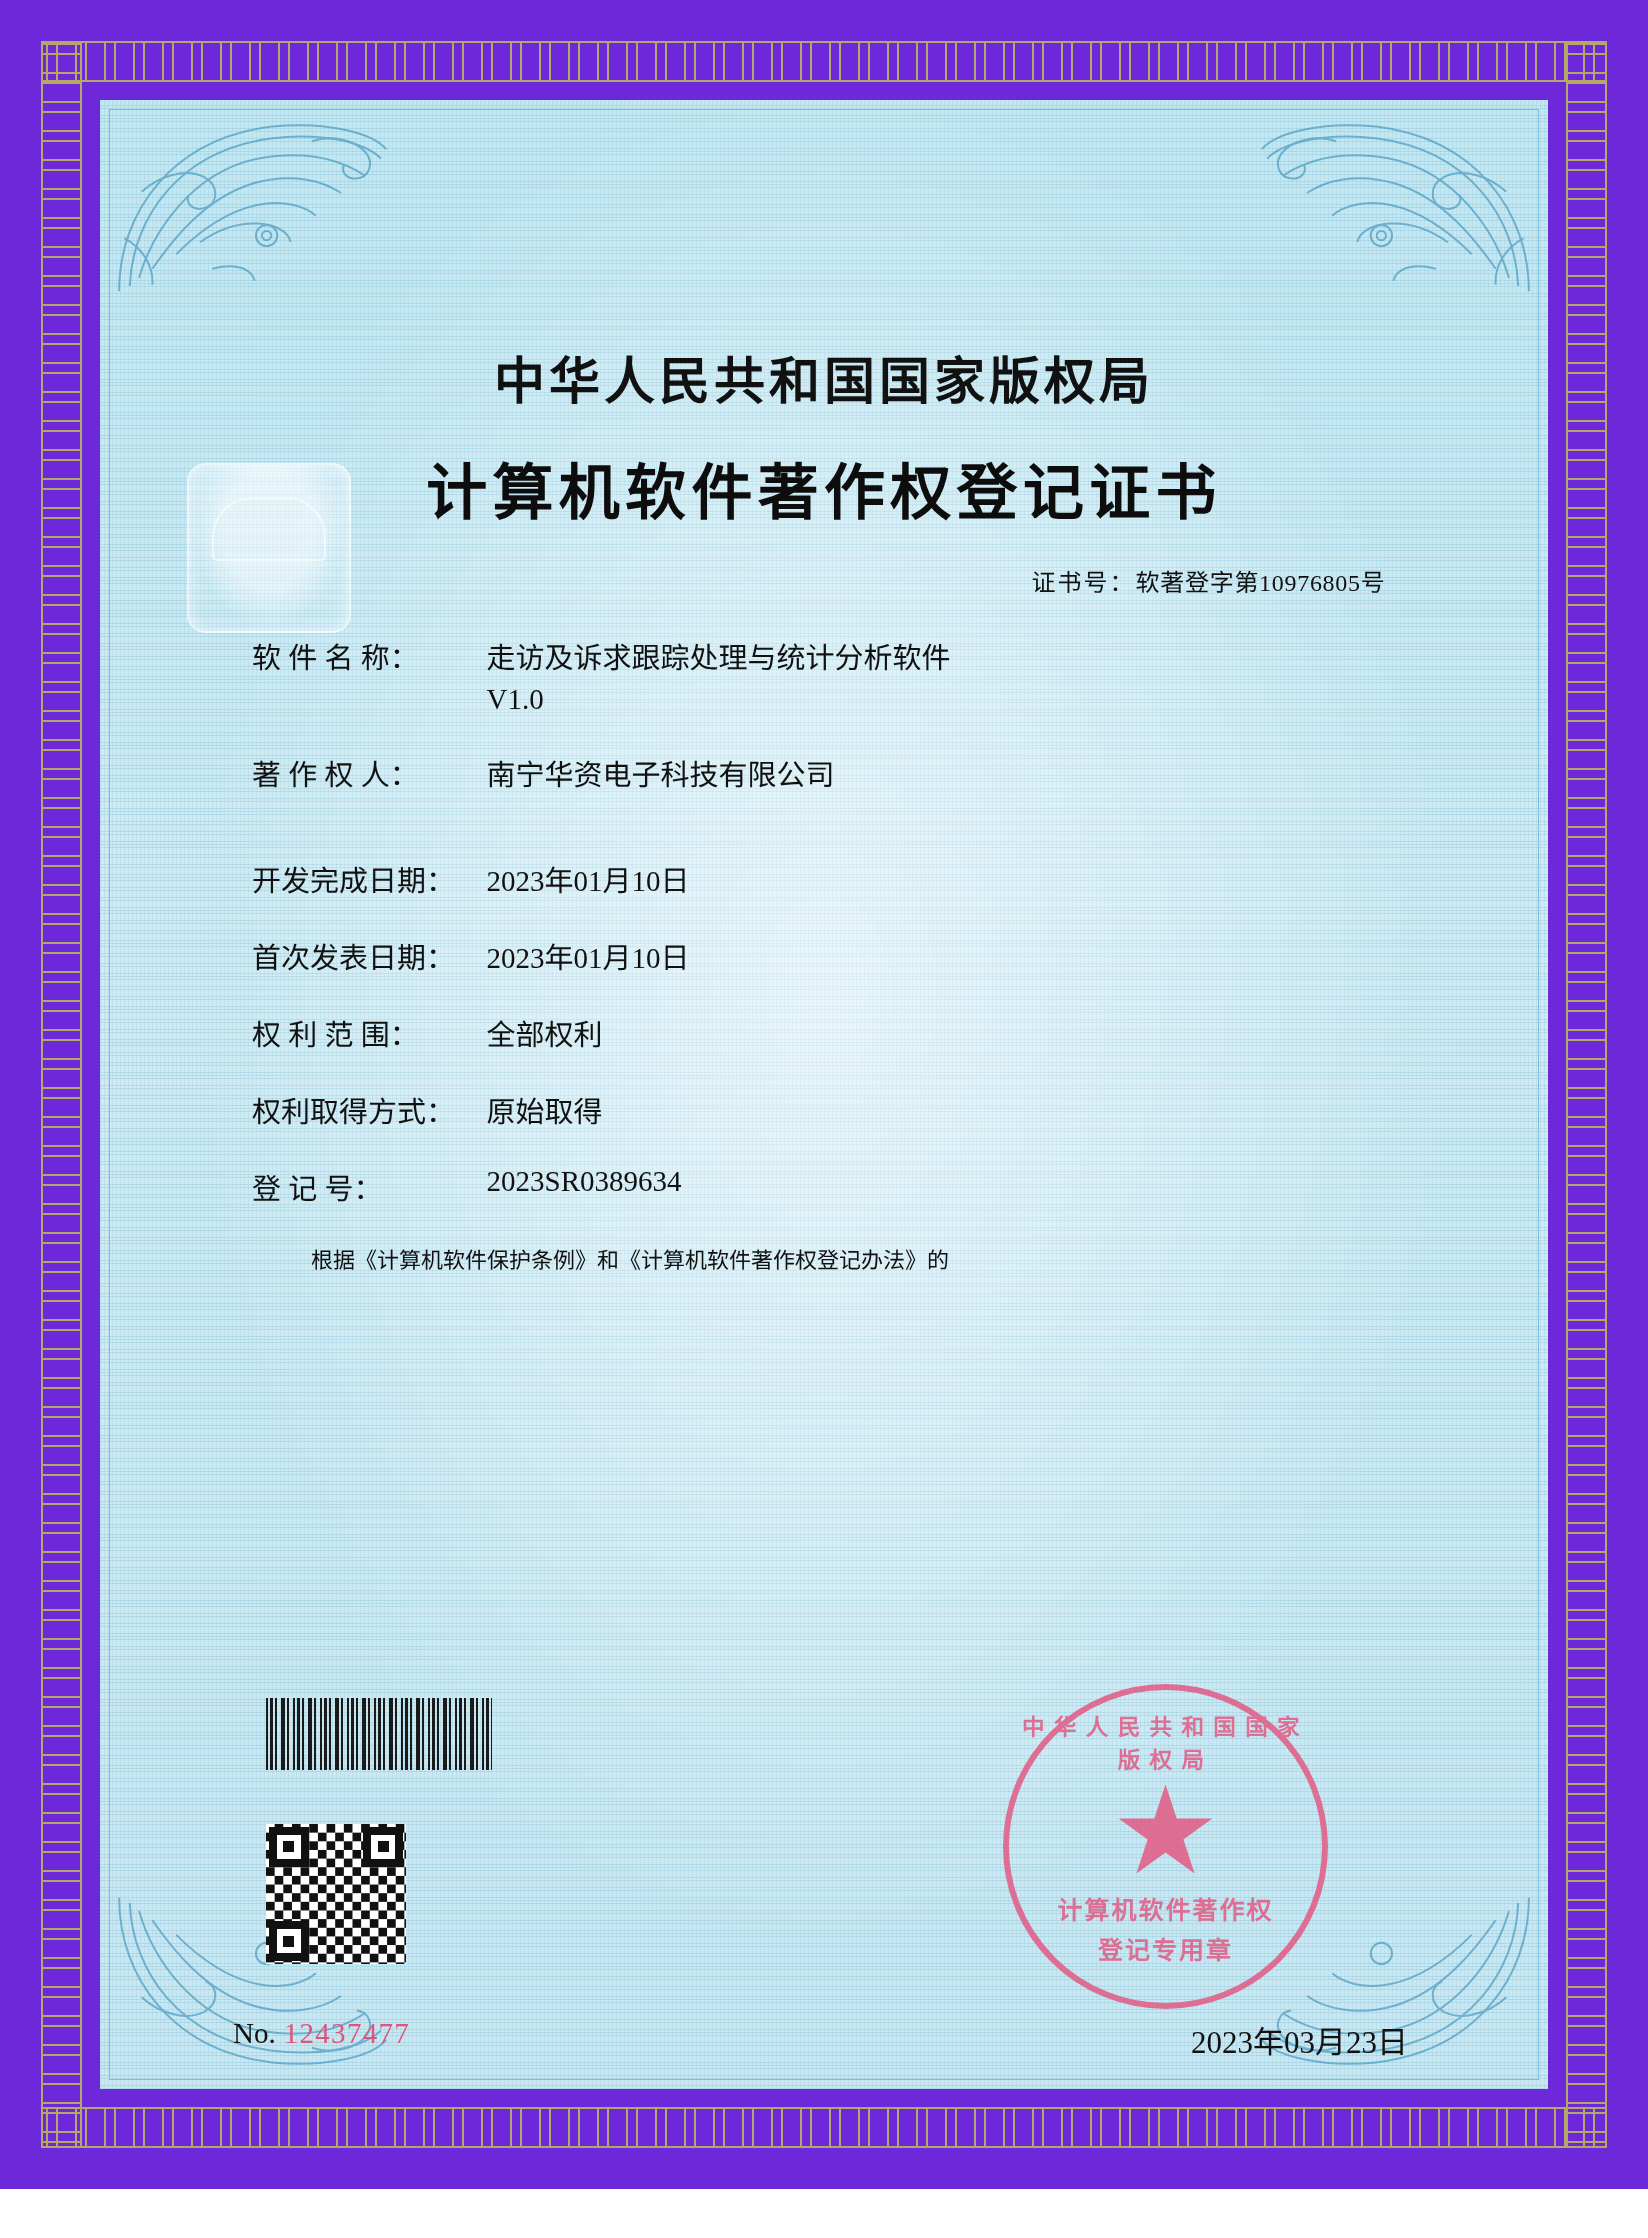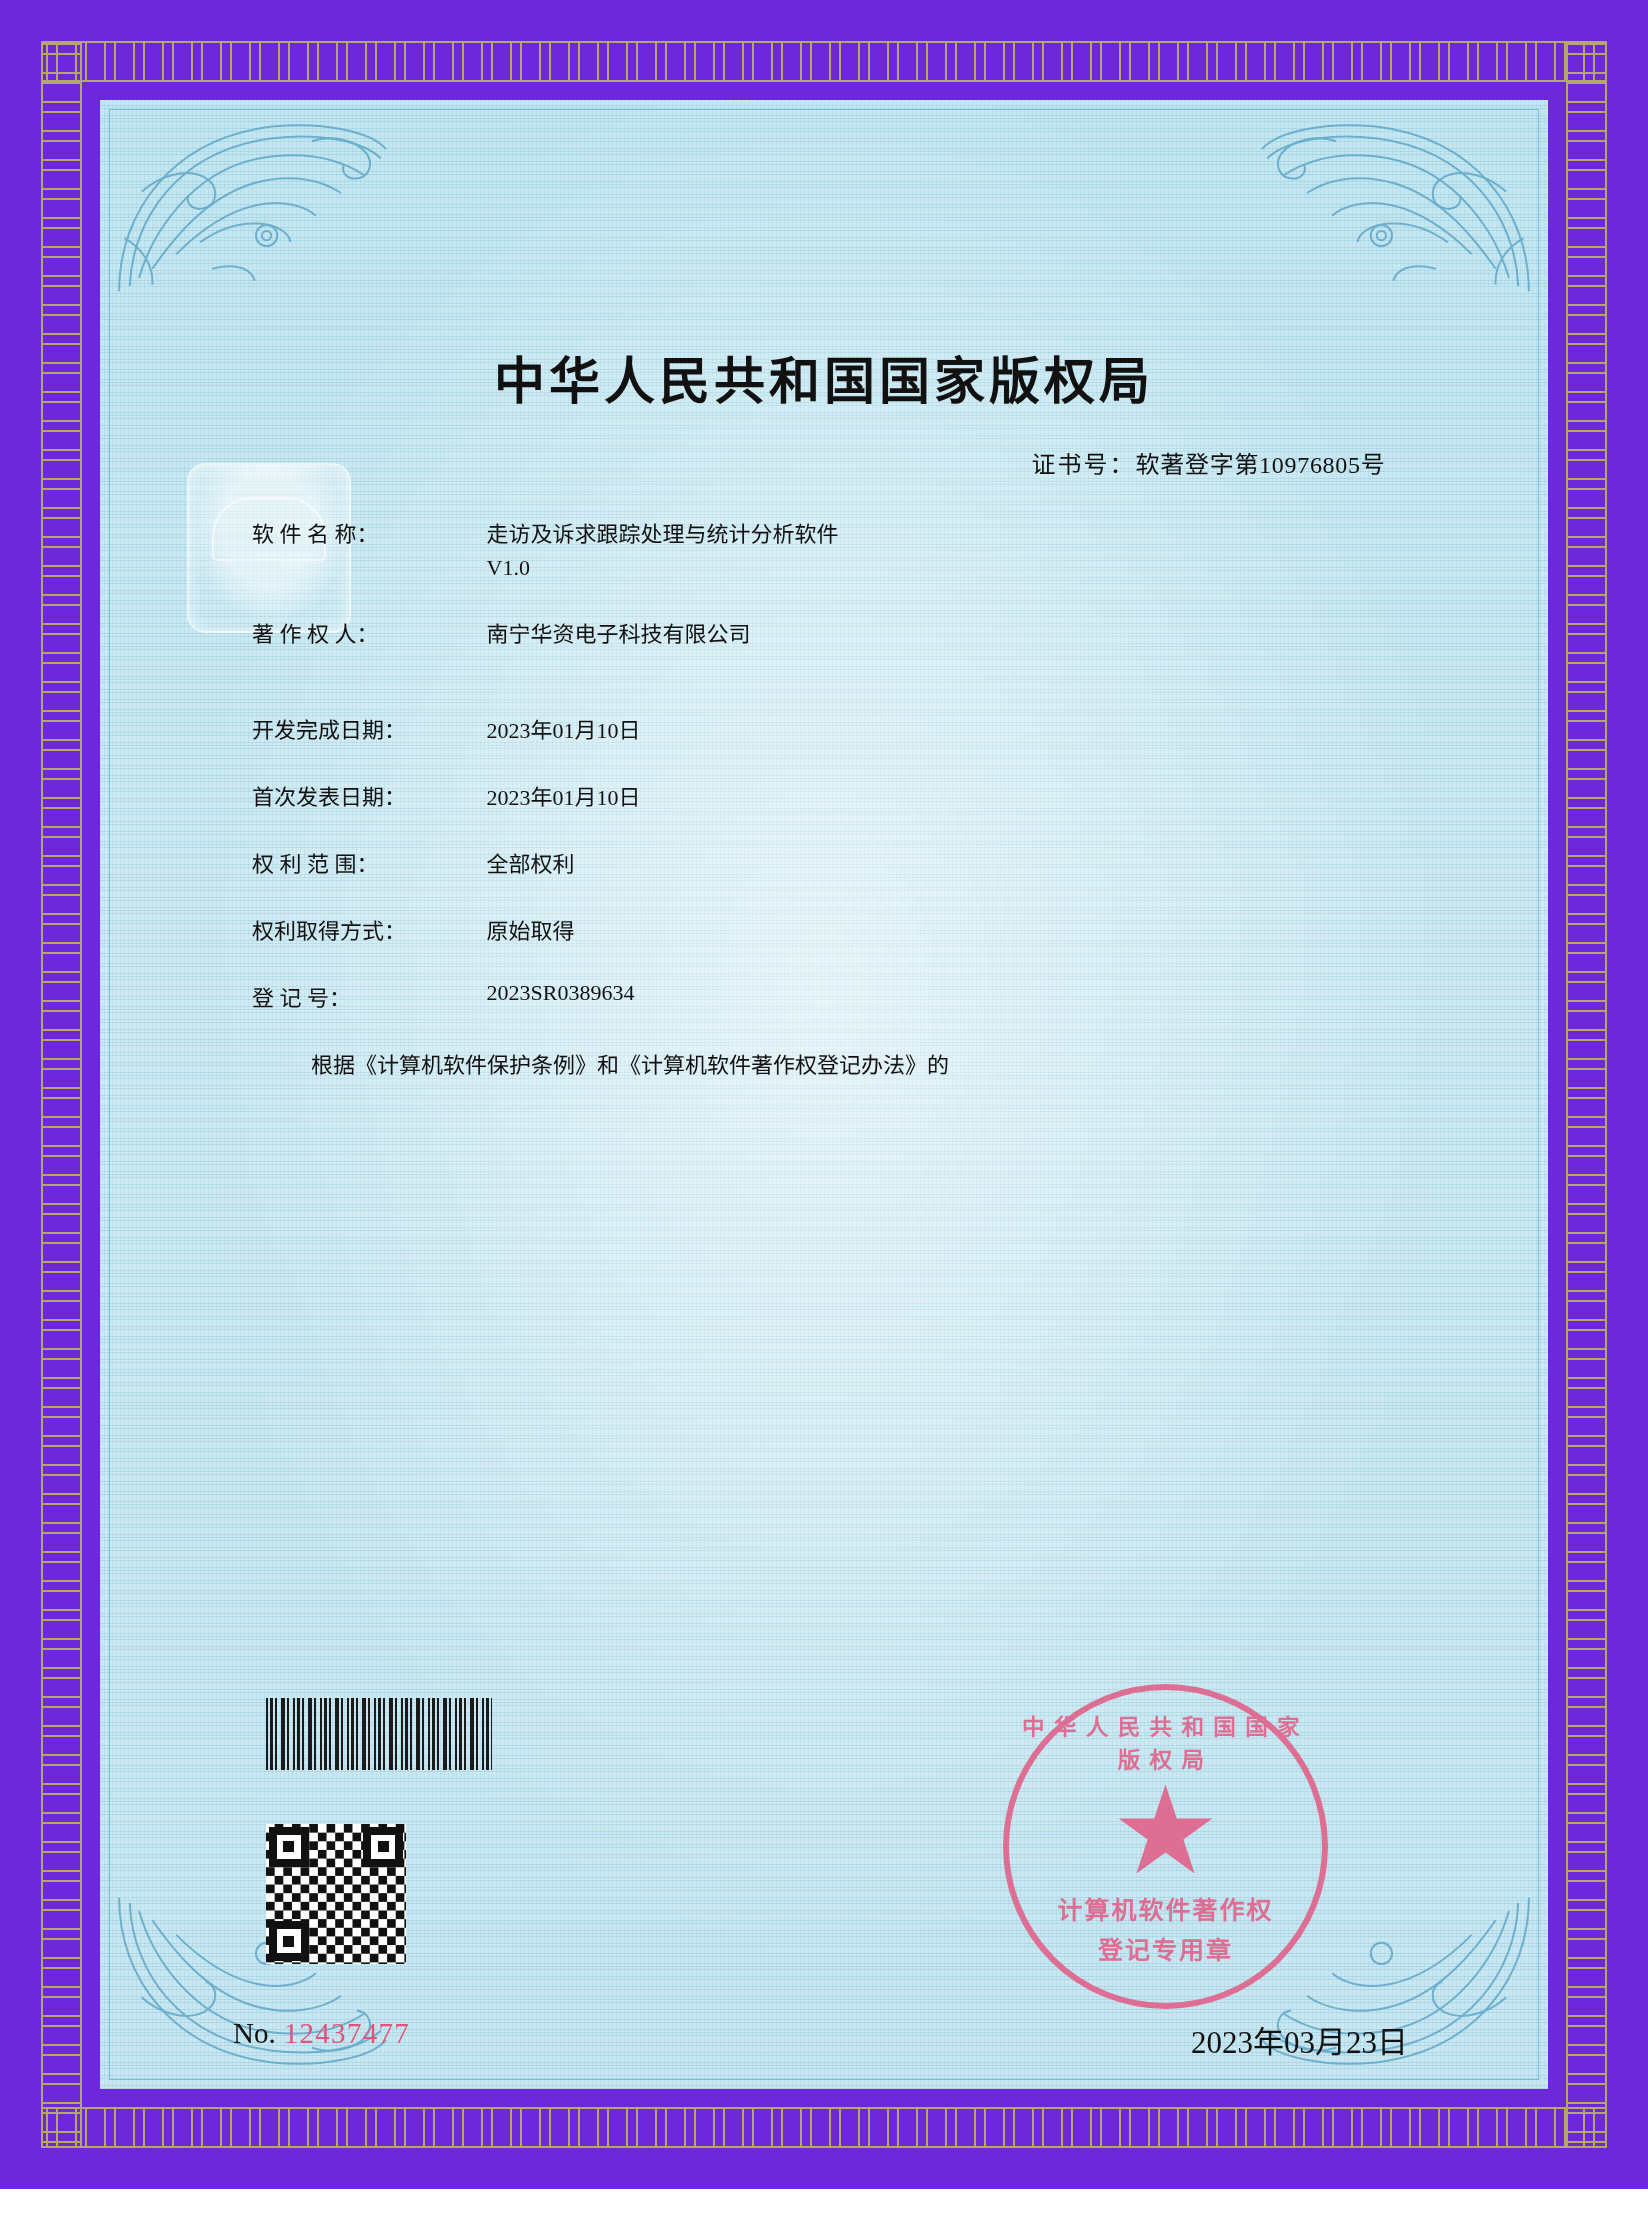--- a/index.html
+++ b/index.html
@@ -147,21 +147,21 @@
     left: 22.6px; top: 32px; right: 22.6px; height: 60px;
     border-radius: 40px 40px 5.3px 5.3px;
     border: 2px solid rgba(255,255,255,0.8);
   }
 
   .fields { margin-top: 36px; padding-left: 12px; }
   .field-row {
     display: flex;
     align-items: flex-start;
     margin-bottom: 35px;
-    font-size: 22px;
+    font-size: 29px;
     color: #111;
   }
   .field-label {
     width: 220px;
     flex: 0 0 220px;
     letter-spacing: 0px;
     white-space: nowrap;
   }
   .field-value { flex: 1; padding-left: 14.6px; }
   .field-value .line2 { display: block; margin-top: 6.7px; font-family: "Liberation Serif", serif; }
@@ -349,20 +349,21 @@
         <path d="M44 120 C 70 96, 110 84, 138 98 C 160 110, 160 136, 140 144"></path>
         <path d="M300 44 C 330 34, 366 42, 382 62 C 394 78, 386 98, 368 100"></path>
       </g>
     </svg>
 
     <div class="emboss"></div>
 
     <div class="content">
 
       <div class="title-org">中华人民共和国国家版权局</div>
+      <div class="title-main">计算机软件著作权登记证书</div>
 
       <div class="cert-no">
         <span class="lbl">证书号：</span><span>软著登字第10976805号</span>
       </div>
 
       <div class="fields">
 
         <div class="field-row">
           <div class="field-label">软 件 名 称：</div>
           <div class="field-value">

